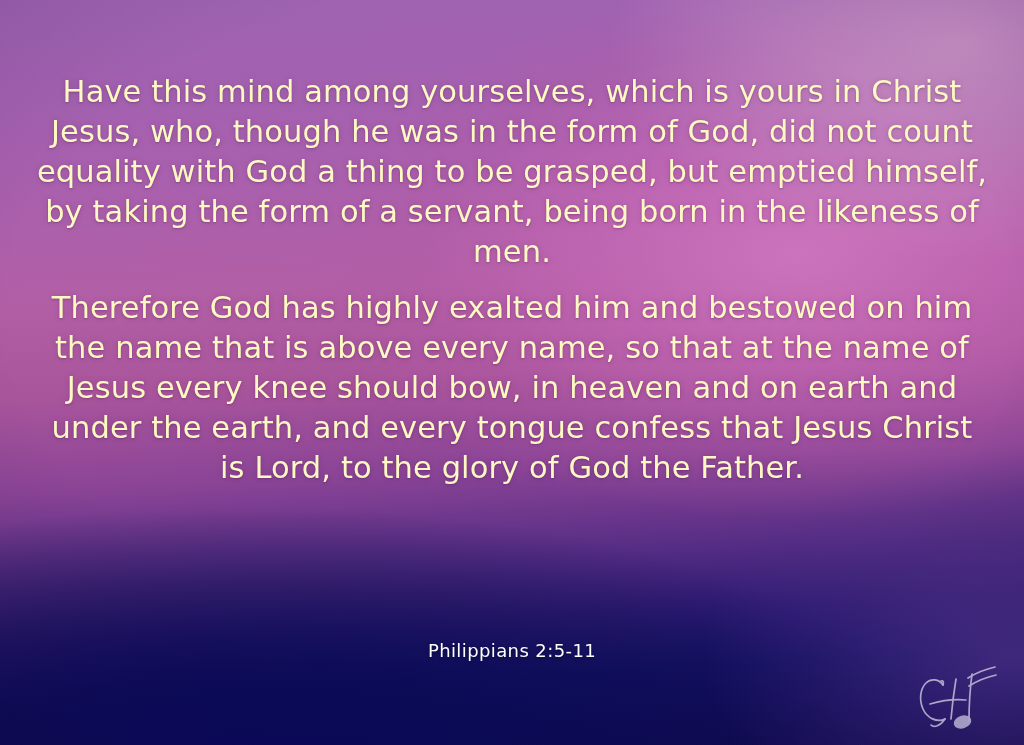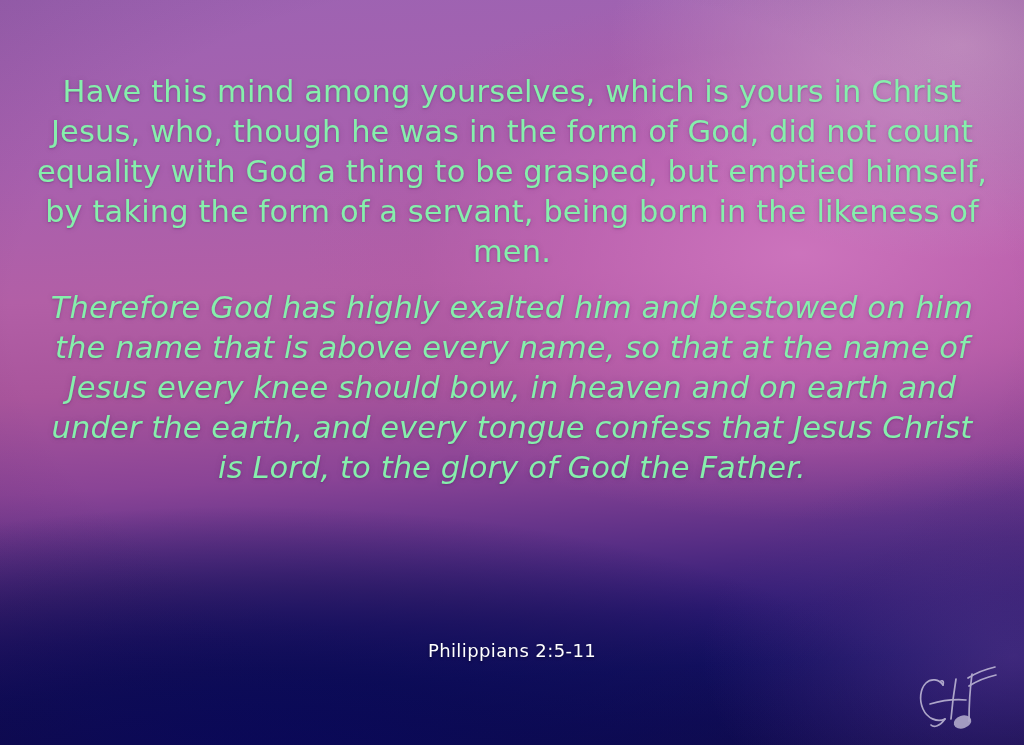--- a/index.html
+++ b/index.html
@@ -105,36 +105,35 @@
 
   .verse-block {
     position: absolute;
     top: 72px;
     left: 24px;
     width: 976px;
     text-align: center;
   }
 
   .verse-para {
-    color: #86efac;
+    color: #fef9c3;
     font-family: "DejaVu Sans", sans-serif;
     font-size: 30.5px;
     line-height: 40px;
     letter-spacing: 0.1px;
     font-weight: 400;
     margin: 0 0 16px 0;
     text-shadow:
       0 1px 2px rgba(70,20,80,0.30),
       0 0 6px rgba(90,30,100,0.18);
     -webkit-font-smoothing: antialiased;
   }
 
   .verse-para:last-child {
     margin-bottom: 8px;
-    font-style: italic;
   }
 
   .verse-para.p1 { width: 952px; margin-left: auto; margin-right: auto; }
   .verse-para.p2 { width: 960px; margin-left: auto; margin-right: auto; margin-bottom: 18px; }
   .verse-para.p3 { width: 944px; margin-left: auto; margin-right: auto; }
 
   .citation {
     position: absolute;
     top: 636px;
     left: 0;

